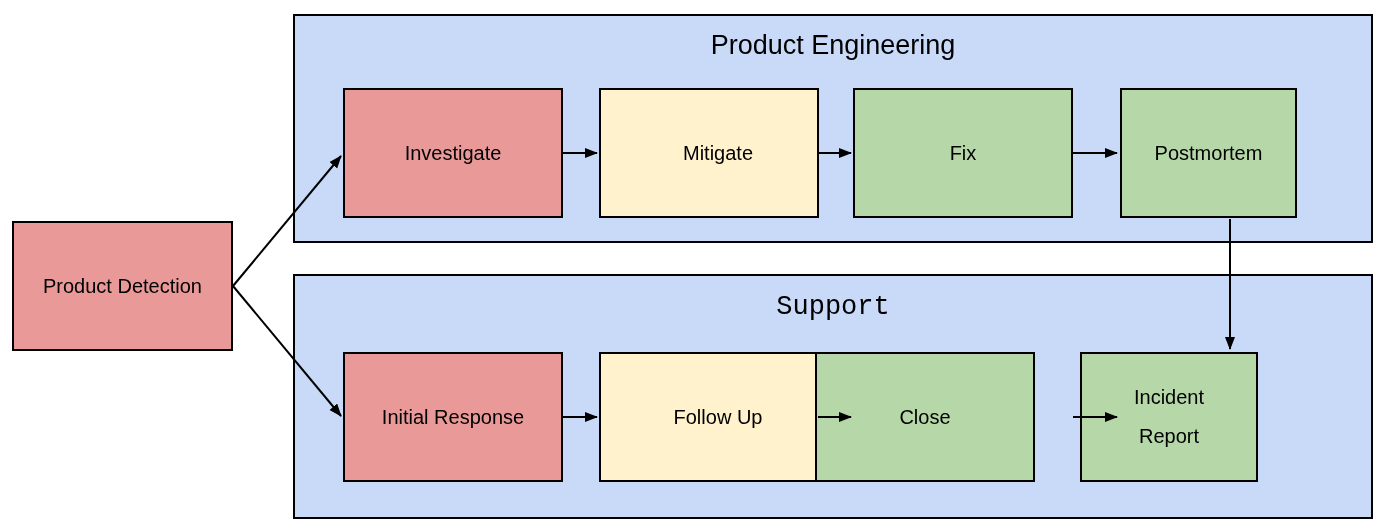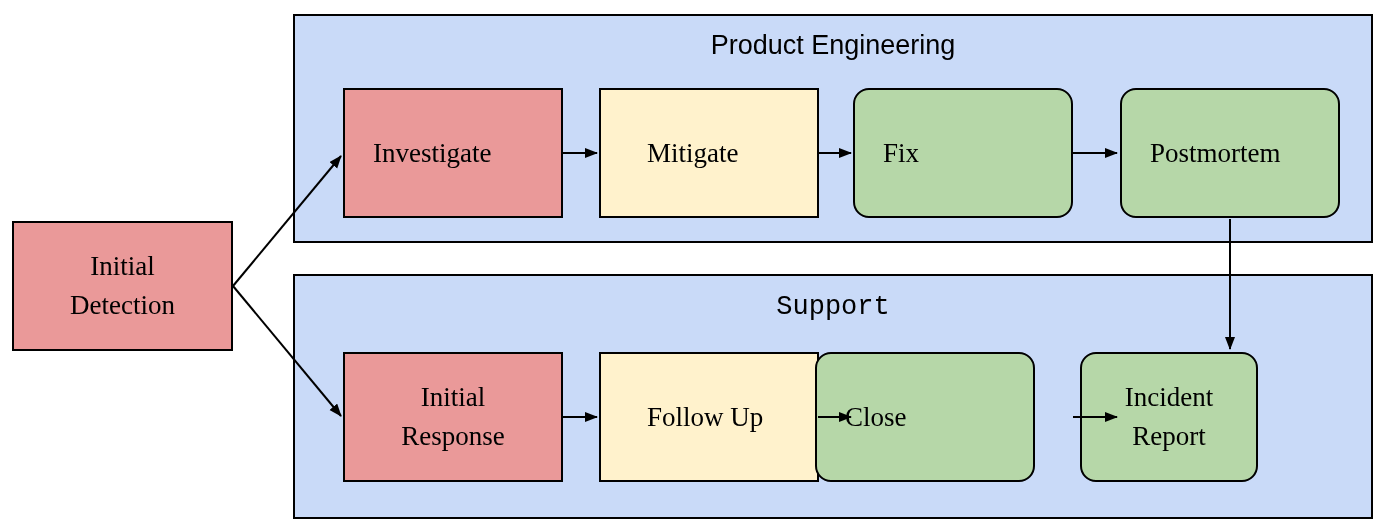--- a/index.html
+++ b/index.html
@@ -38,34 +38,34 @@
   }
   .group-pe    { left: 293px; top: 14px;  width: 1080px; height: 229px; }
   .group-sup   { left: 293px; top: 274px; width: 1080px; height: 245px; }
   .title-pe    { left: 293px; top: 30px; }
   .title-sup   { left: 293px; top: 292px; font-family: Liberation Mono, monospace; }
   .node {
     position: absolute;
     border: 2px solid var(--border-color);
     display: flex;
     align-items: center;
+    justify-content: center;
     text-align: center;
-    font-size: 27px;
+    font-size: 20px;
     line-height: 39px;
     padding: 0 28px;
-    font-family: Liberation Serif, serif;
   }
   .node.red    { background: var(--red-fill); }
   .node.yellow { background: var(--yellow-fill); padding-left: 46px; }
-  .node.green  { background: var(--green-fill); border-radius: 16px; }
+  .node.green  { background: var(--green-fill); }
   .n-detect  { left: 12px;   top: 221px; width: 221px; height: 130px; }
   .n-invest  { left: 343px;  top: 88px;  width: 220px; height: 130px; }
   .n-mitig   { left: 599px;  top: 88px;  width: 220px; height: 130px; }
   .n-fix     { left: 853px;  top: 88px;  width: 220px; height: 130px; }
-  .n-post    { left: 1120px; top: 88px;  width: 220px; height: 130px; }
+  .n-post    { left: 1120px; top: 88px;  width: 177px; height: 130px; }
   .n-initial { left: 343px;  top: 352px; width: 220px; height: 130px; }
   .n-follow  { left: 599px;  top: 352px; width: 220px; height: 130px; }
   .n-close   { left: 815px;  top: 352px; width: 220px; height: 130px; }
   .n-report  { left: 1080px; top: 352px; width: 178px; height: 130px; }
   svg.arrows {
     position: absolute;
     left: 0; top: 0;
     width: 1386px; height: 526px;
     pointer-events: none;
   }
@@ -76,21 +76,21 @@
 
 <div class="canvas">
 
   <div class="group group-pe"></div>
   <div class="group group-sup"></div>
 
   <div class="group-title title-pe">Product Engineering</div>
   <div class="group-title title-sup">Support</div>
 
   <div class="node red n-detect">
-    <span>Initial Detection</span>
+    <span>Product Detection</span>
   </div>
 
   <div class="node red n-invest">
     <span>Investigate</span>
   </div>
   <div class="node yellow n-mitig">
     <span>Mitigate</span>
   </div>
   <div class="node green n-fix">
     <span>Fix</span>

